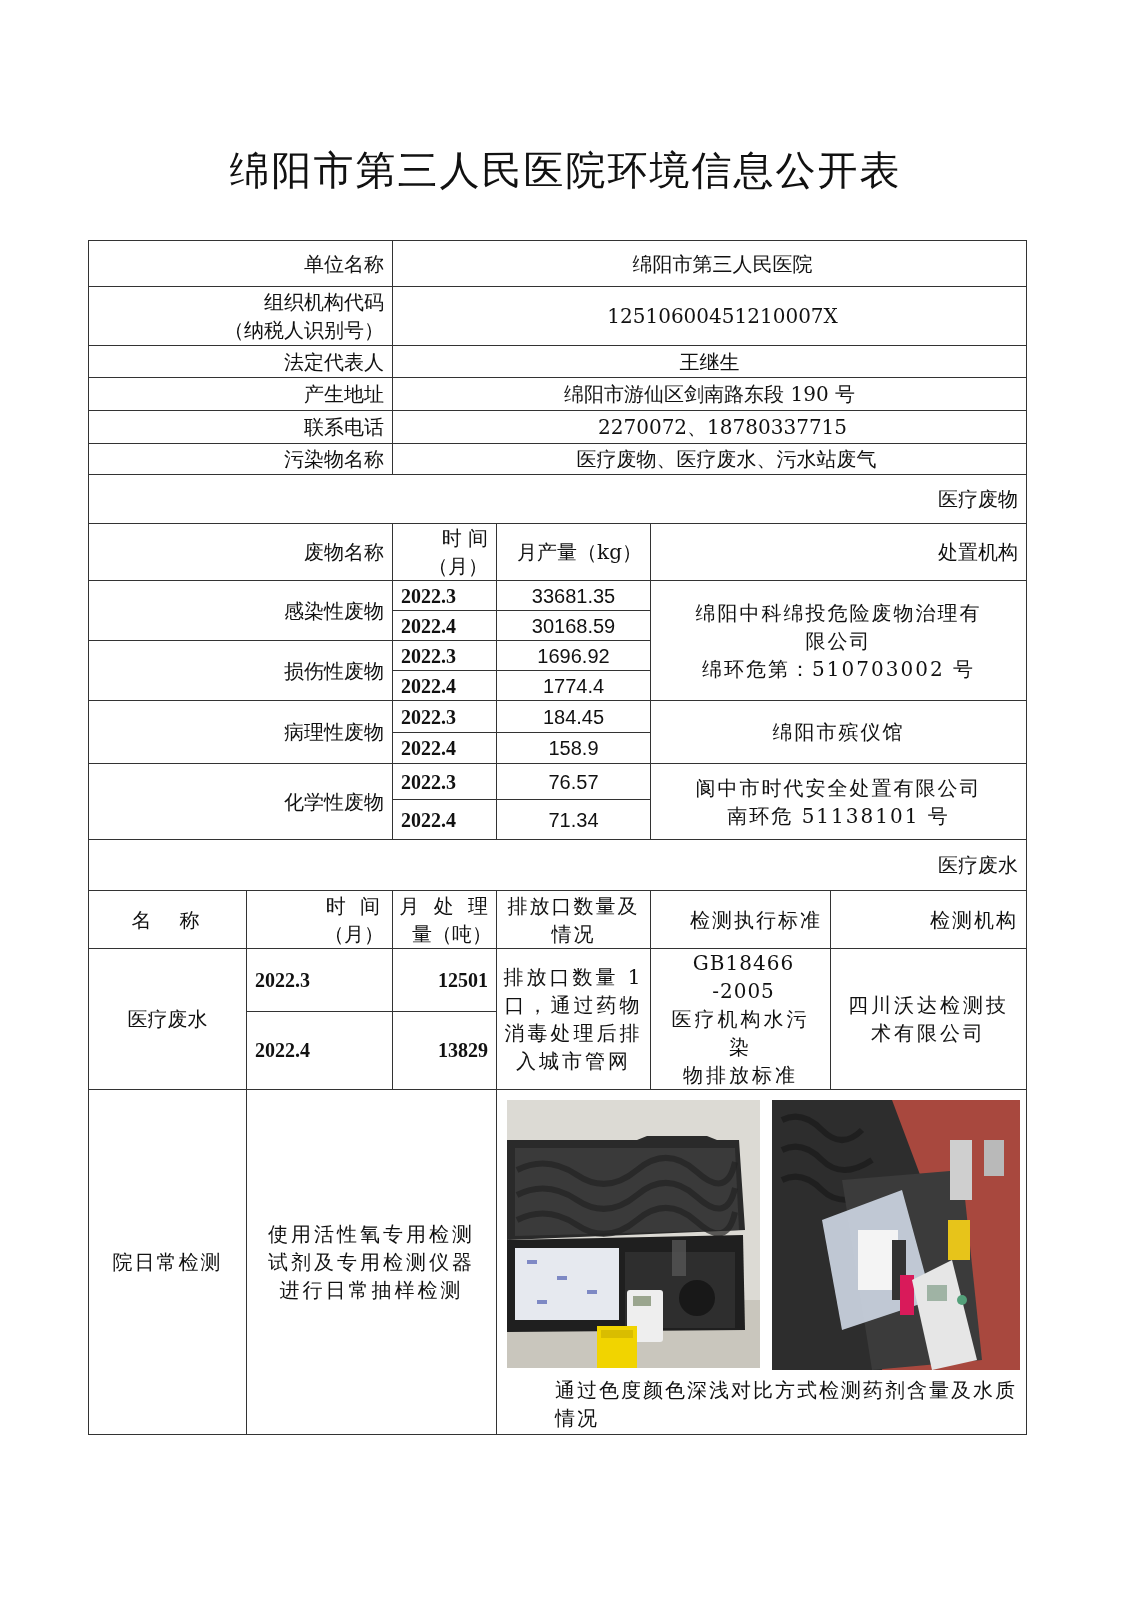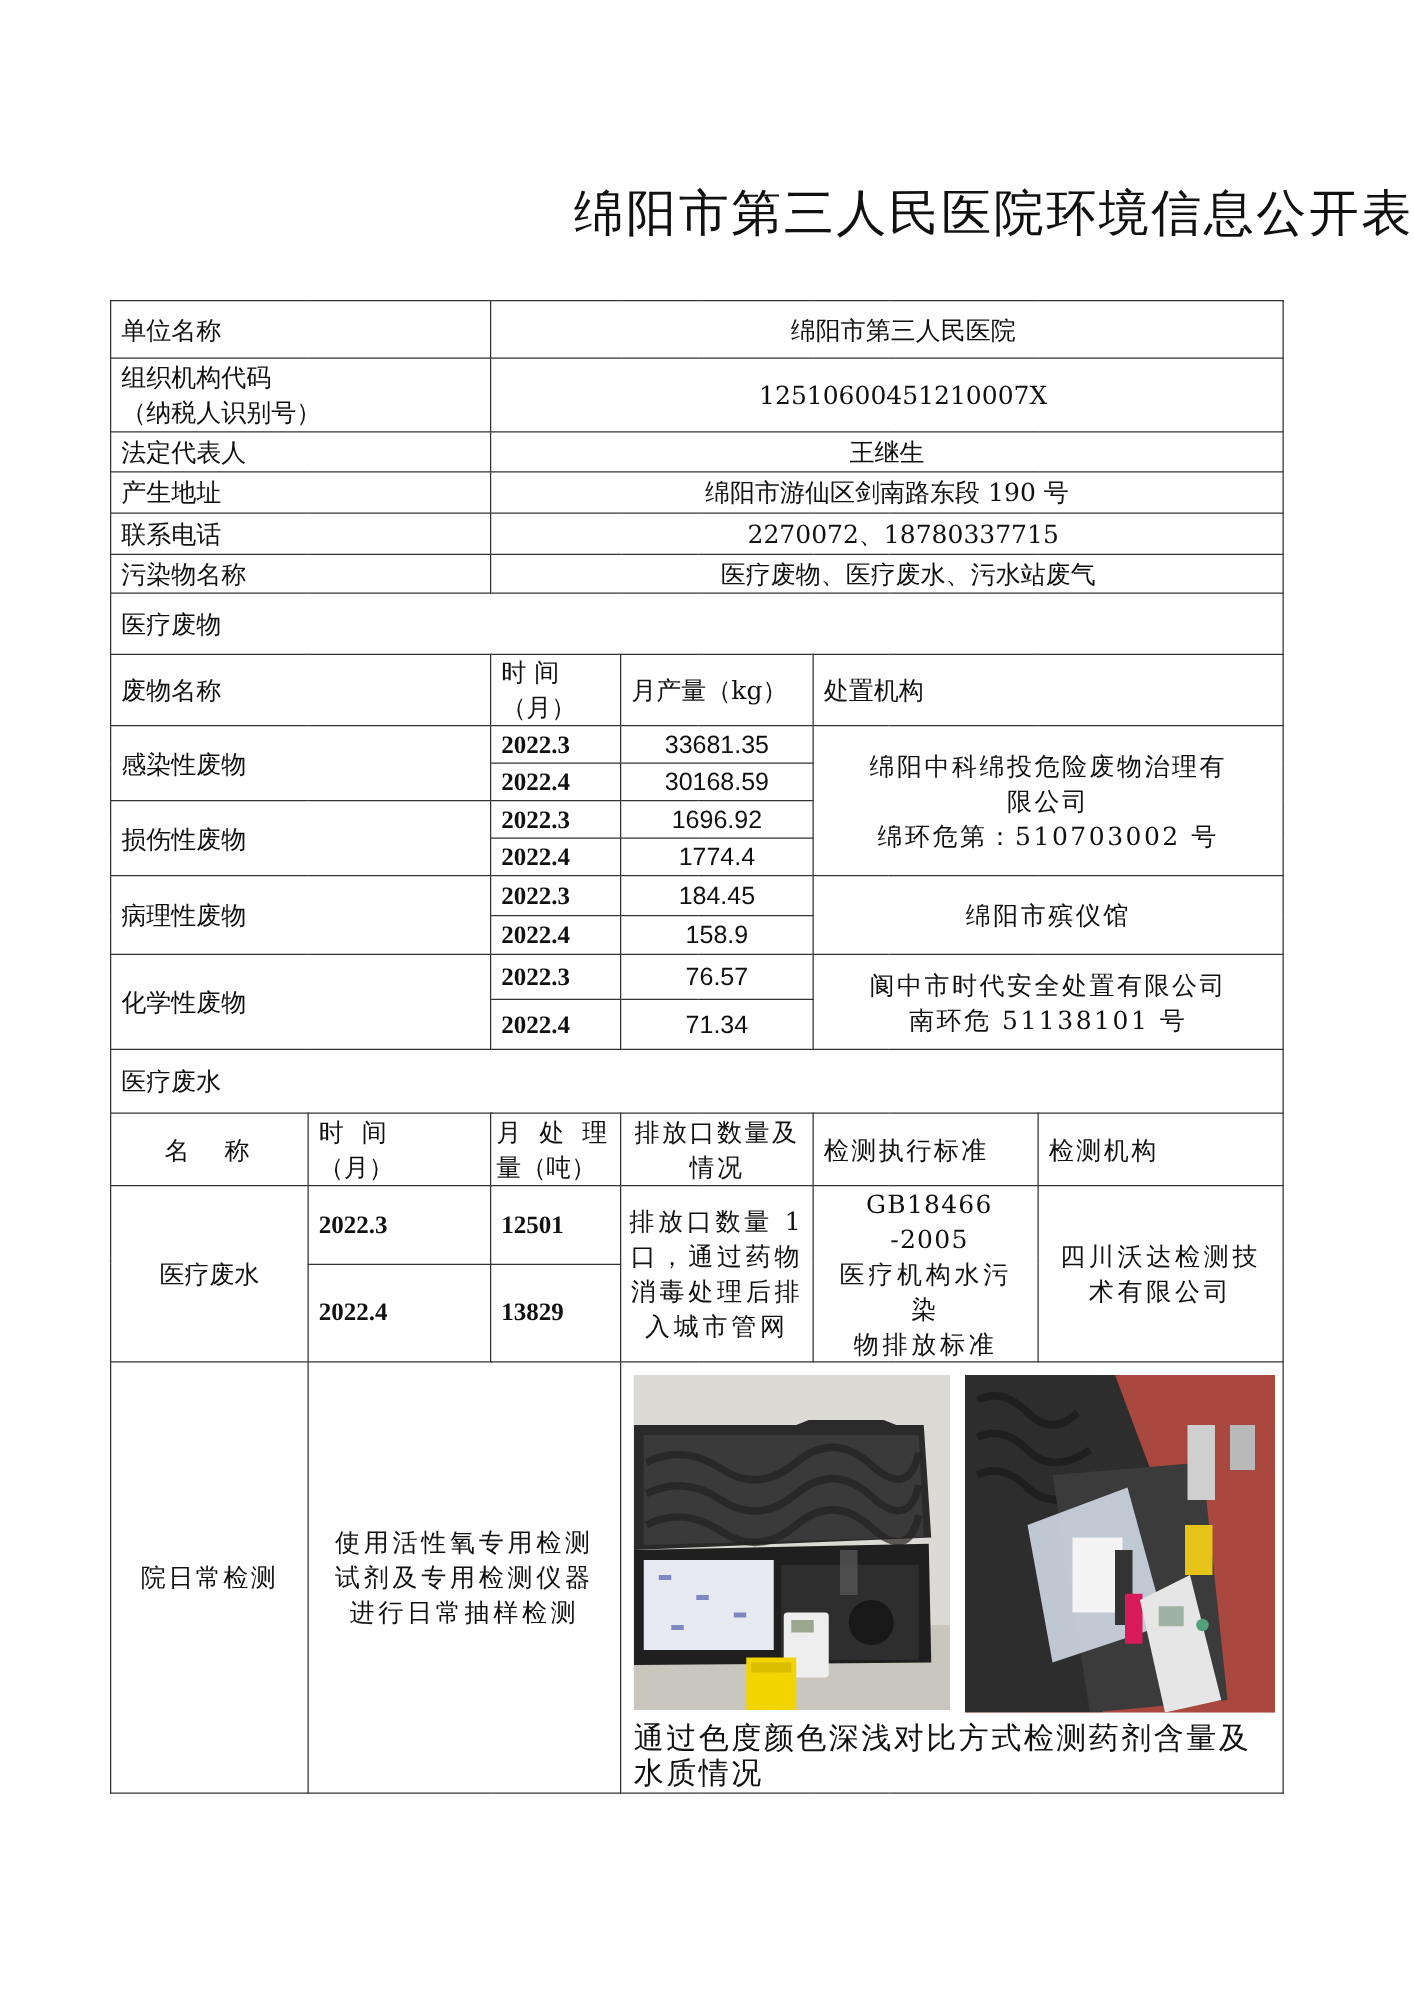--- a/index.html
+++ b/index.html
@@ -1,35 +1,35 @@
 <!DOCTYPE html>
 <html><head>
 <meta charset="utf-8">
 <style>
   html,body{margin:0;padding:0;background:#ffffff;}
   body{width:1131px;height:1600px;position:relative;overflow:hidden;
        font-family:"DejaVu Serif","Liberation Serif",serif;color:#111;}
-  .title{position:absolute;left:0;top:143px;width:1131px;text-align:right;
+  .title{position:absolute;left:0;top:143px;width:1131px;text-align:center;
          font-family:"DejaVu Sans","Liberation Sans",sans-serif;font-size:40px;
          letter-spacing:2px;color:#111;}
   .tbl{position:absolute;left:88px;top:240px;width:938px;border-collapse:collapse;
        table-layout:fixed;}
   .tbl td{border:1.3px solid #333;padding:0 8px;font-size:20px;line-height:28px;
           vertical-align:middle;}
-  .c{text-align:left;}
+  .c{text-align:right;}
   .l{text-align:center;}
   .b{font-family:Liberation Serif, serif;font-weight:bold;font-size:17px;}
   .n{font-family:"Liberation Sans","DejaVu Sans",sans-serif;font-size:17px;text-align:center;}
   .sp{letter-spacing:4px;}
   .just{letter-spacing:3px;}
   .photos{display:flex;gap:12px;padding:10px 0 0 4px;}
   .photo{position:relative;overflow:hidden;}
   .p1{width:262px;height:268px;background:#d8d6d0;}
   .p2{width:256px;height:270px;background:#b04a40;}
-  .caption{font-size:24px;letter-spacing:2px;padding:6px 0 2px 4px;line-height:28px;}
+  .caption{font-size:20px;letter-spacing:2px;padding:6px 0 2px 4px;line-height:28px;margin-left:48px;}
 </style>
 </head>
 <body>
 
 <div class="title">绵阳市第三人民医院环境信息公开表</div>
 
 <table class="tbl">
   <colgroup>
     <col style="width:158px">
       <col style="width:146px">

